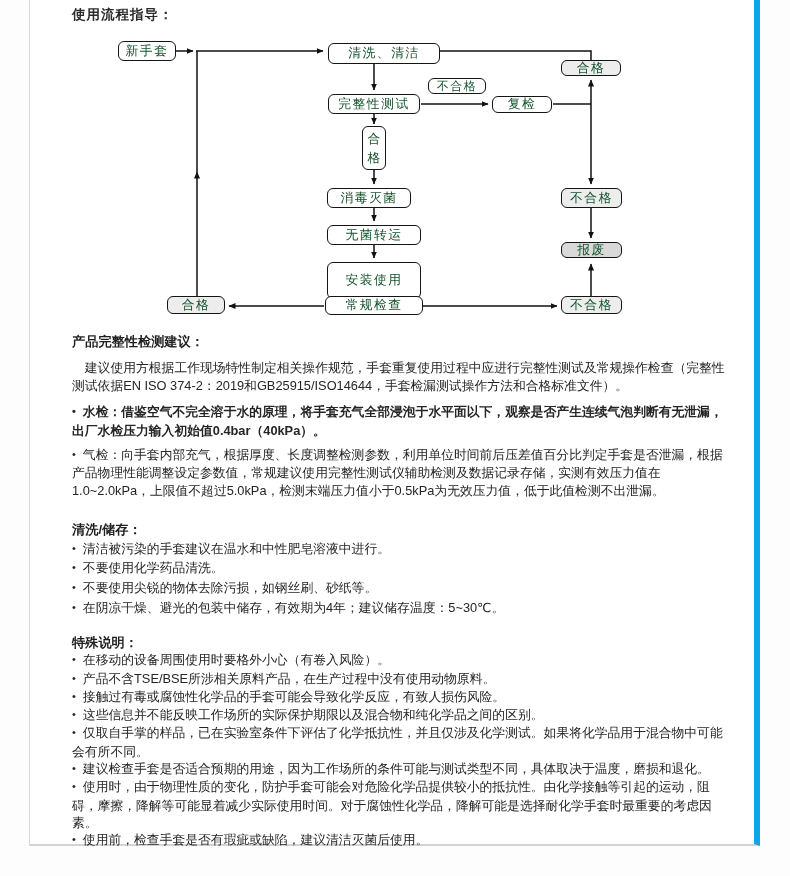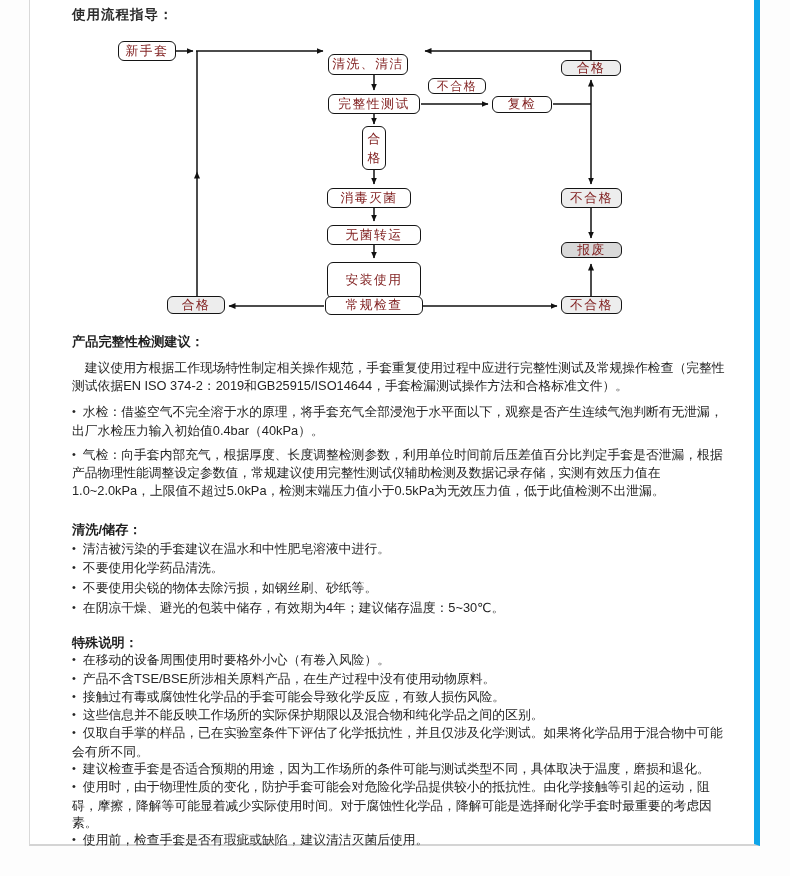--- a/index.html
+++ b/index.html
@@ -30,21 +30,21 @@
   
   .flowchart { position:absolute; left:0; top:0; width:731px; height:332px; }
   .flowchart svg { position:absolute; left:0; top:0; }
 
   .fnode {
     position:absolute;
     border:1.6px solid #141414;
     border-radius:6px;
     background:#ffffff;
     display:flex; align-items:center; justify-content:center;
-    font-size:12.8px; color:#7f1d1d;
+    font-size:12.8px; color:#14532d;
     letter-spacing:1.5px;
     white-space:nowrap;
     line-height:1;
   }
   .fnode.gray { background:#ededed; }
   .fnode.dark { background:#d9d9d9; }
   .fnode.vert {
     white-space:normal;
     word-break:break-all;
     letter-spacing:0;
@@ -58,21 +58,21 @@
     position:relative;
     padding:330px 28px 20px 42px;
     font-size:12.8px;
     line-height:17.4px;
     color:#252525;
   }
   .sec-h { font-size:13.2px; font-weight:bold; color:#1f1f1f; }
   .sec-h.first { margin-top:3px; }
   .intro { margin-top:9px; text-indent:1em; }
   .bullet::before { content:"•"; font-size:11px; margin-right:7px; position:relative; top:-1px; }
-  .mt9 { margin-top:9px; }
+  .mt9 { margin-top:9px;font-weight:bold; }
   .mt7 { margin-top:7px; }
   .clean-h { margin-top:22px; }
   .clean-first { margin-top:10px; }
   .clean-b { margin-top:1px; line-height:17.8px; }
   .spec-h { margin-top:16px; }
   .spec-b { margin-top:0; line-height:17.3px; }
 </style>
 </head>
 <body>
 
@@ -120,21 +120,21 @@
 
         <line x1="561" y1="296" x2="561" y2="264" marker-end="url(#ah)"></line>
 
         <line x1="393" y1="306" x2="527" y2="306" marker-end="url(#ah)"></line>
 
         <line x1="294" y1="306" x2="199" y2="306" marker-end="url(#ah)"></line>
       </g>
     </svg>
 
     <div class="fnode" style="left:88px;top:41px;width:58px;height:20px;">新手套</div>
-    <div class="fnode" style="left:298px;top:54px;width:80px;height:21px;">清洗、清洁</div>
+    <div class="fnode" style="left:298px;top:43px;width:112px;height:21px;">清洗、清洁</div>
     <div class="fnode" style="left:298px;top:94px;width:92px;height:20px;">完整性测试</div>
     <div class="fnode" style="left:398px;top:78px;width:58px;height:16px;font-size:12px;">不合格</div>
     <div class="fnode" style="left:462px;top:96px;width:60px;height:17px;">复检</div>
     <div class="fnode gray" style="left:531px;top:60px;width:60px;height:16px;">合格</div>
     <div class="fnode vert" style="left:332px;top:126px;width:24px;height:44px;">合格</div>
     <div class="fnode" style="left:297px;top:188px;width:84px;height:20px;">消毒灭菌</div>
     <div class="fnode" style="left:297px;top:225px;width:94px;height:20px;">无菌转运</div>
     <div class="fnode" style="left:297px;top:262px;width:94px;height:37px;">安装使用</div>
     <div class="fnode" style="left:295px;top:296px;width:98px;height:19px;">常规检查</div>
     <div class="fnode gray" style="left:137px;top:296px;width:58px;height:18px;">合格</div>

